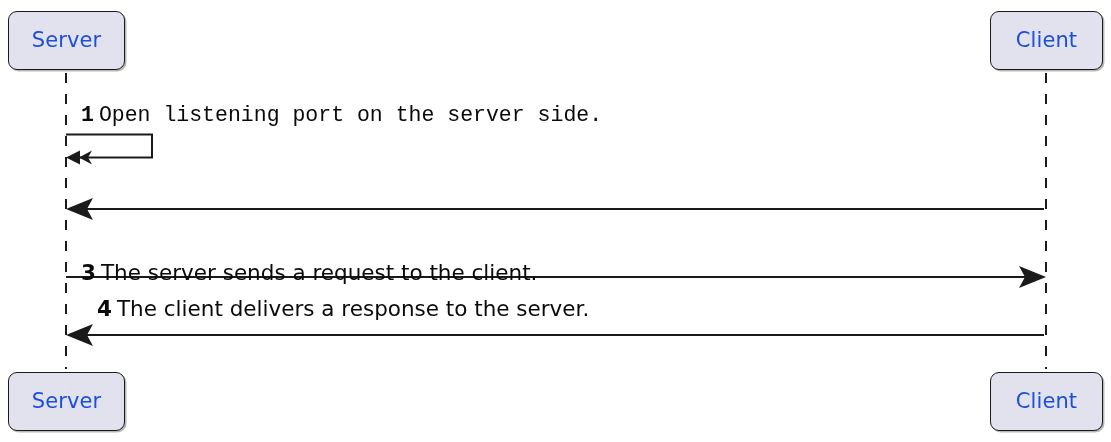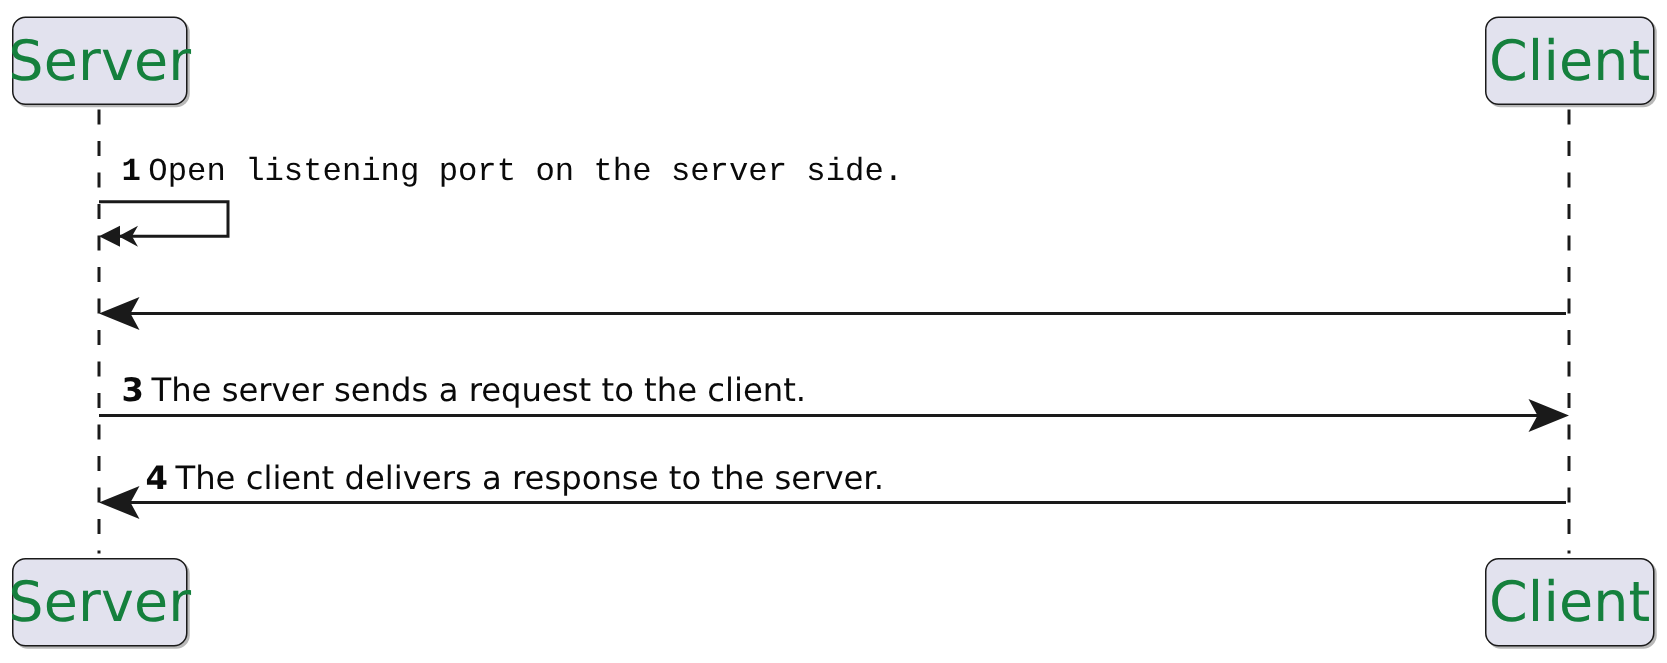--- a/index.html
+++ b/index.html
@@ -32,23 +32,23 @@
     box-sizing: border-box;
     background: #e2e2ee;
     border: 1.6px solid #1a1a1a;
     border-radius: 9px;
     display: flex;
     align-items: center;
     justify-content: center;
     box-shadow: 1.5px 1.5px 0 rgba(0,0,0,0.28);
   }
   .actor-label {
-    font-size: 37px;
+    font-size: 21px;
     font-weight: 400;
-    color: #15803d;
+    color: #1d4ed8;
     line-height: 1;
     letter-spacing: 0.1px;
     white-space: nowrap;
   }
   .msg-text {
     position: absolute;
     white-space: nowrap;
     font-size: 21.5px;
     color: #0a0a0a;
     line-height: 1;
@@ -116,21 +116,21 @@
 
   <div class="actor-box" style="left:990px; top:372px; width:113px; height:59px;">
     <span class="actor-label">Client</span>
   </div>
 
   <div class="msg-text" style="left:81px; top:105px;font-family:Liberation Mono, monospace;">
     <span class="msg-num">1</span><span class="msg-body">Open listening port on the server side.</span>
   </div>
 
 
-  <div class="msg-text" style="left:81px; top:250px;">
+  <div class="msg-text" style="left:81px; top:262px;">
     <span class="msg-num">3</span><span class="msg-body">The server sends a request to the client.</span>
   </div>
 
-  <div class="msg-text" style="left:97px; top:309px;">
+  <div class="msg-text" style="left:97px; top:298px;">
     <span class="msg-num">4</span><span class="msg-body">The client delivers a response to the server.</span>
   </div>
 
 </div>
 
 </body></html>

